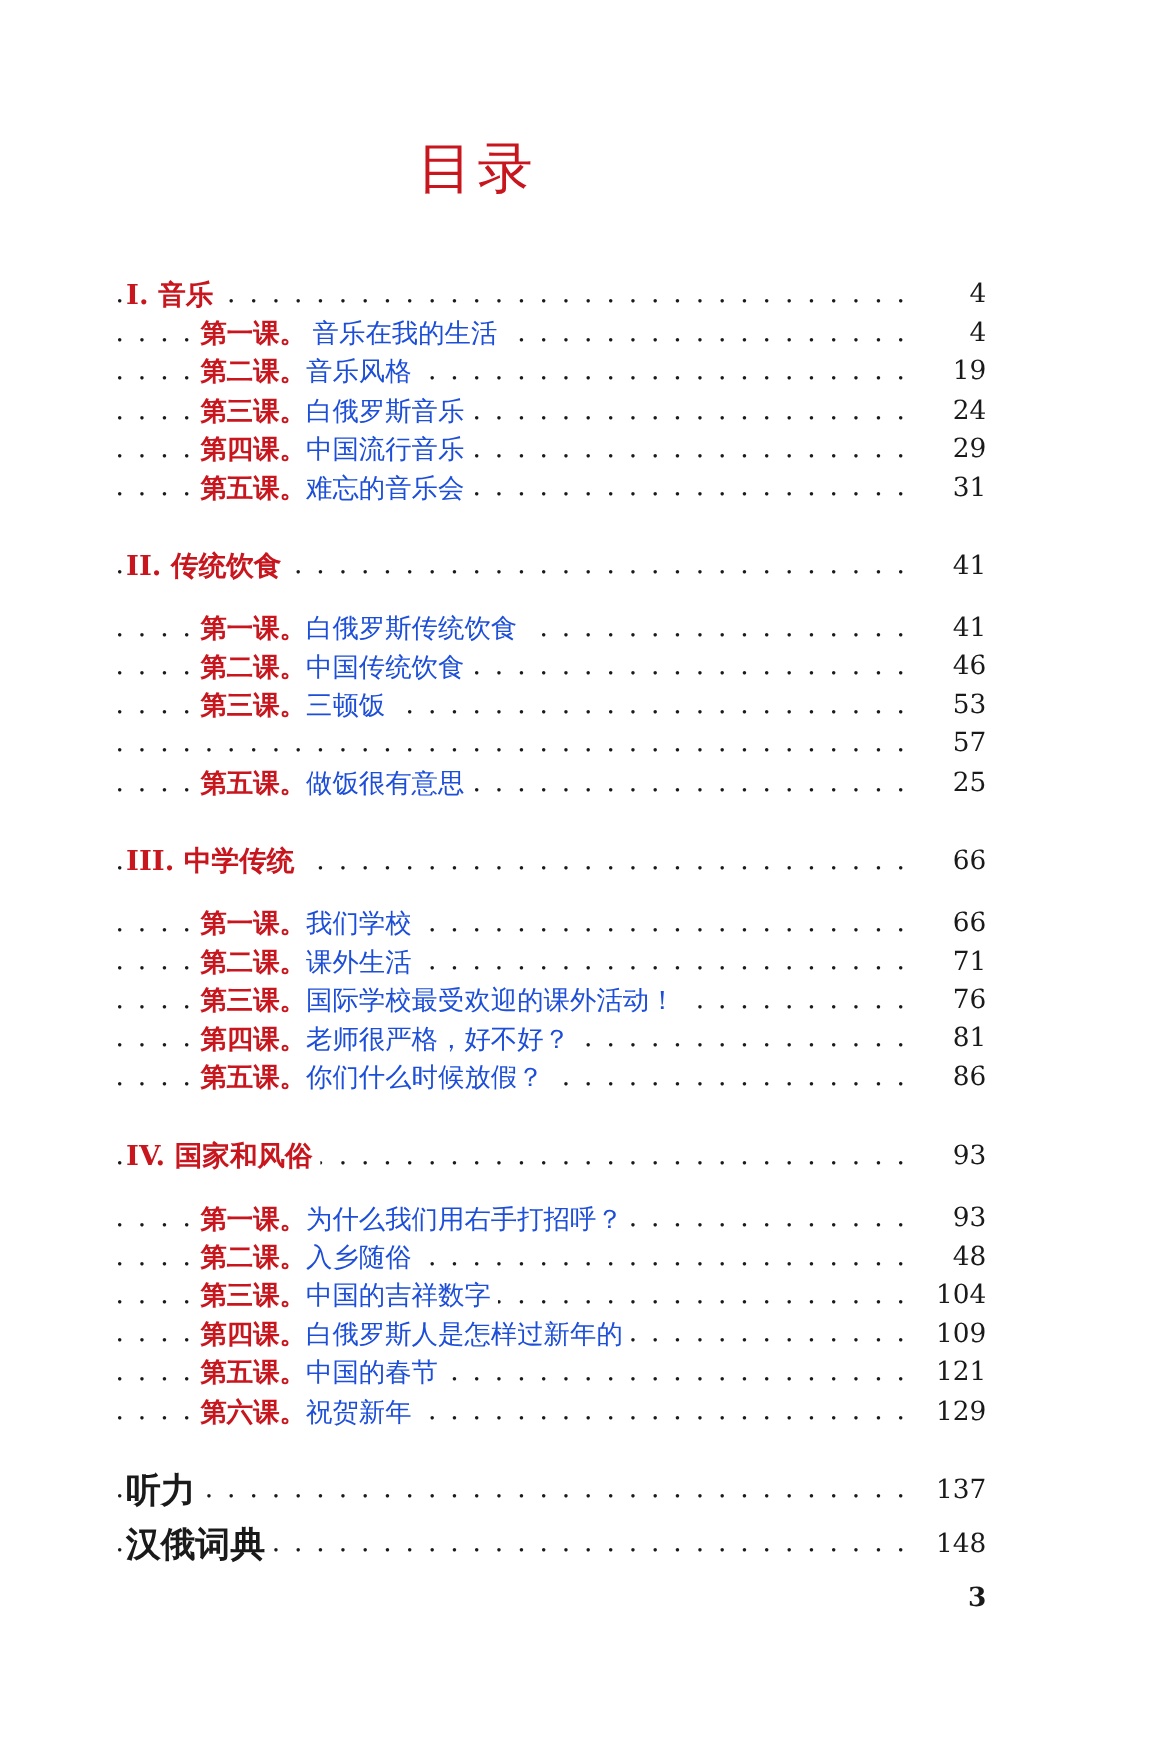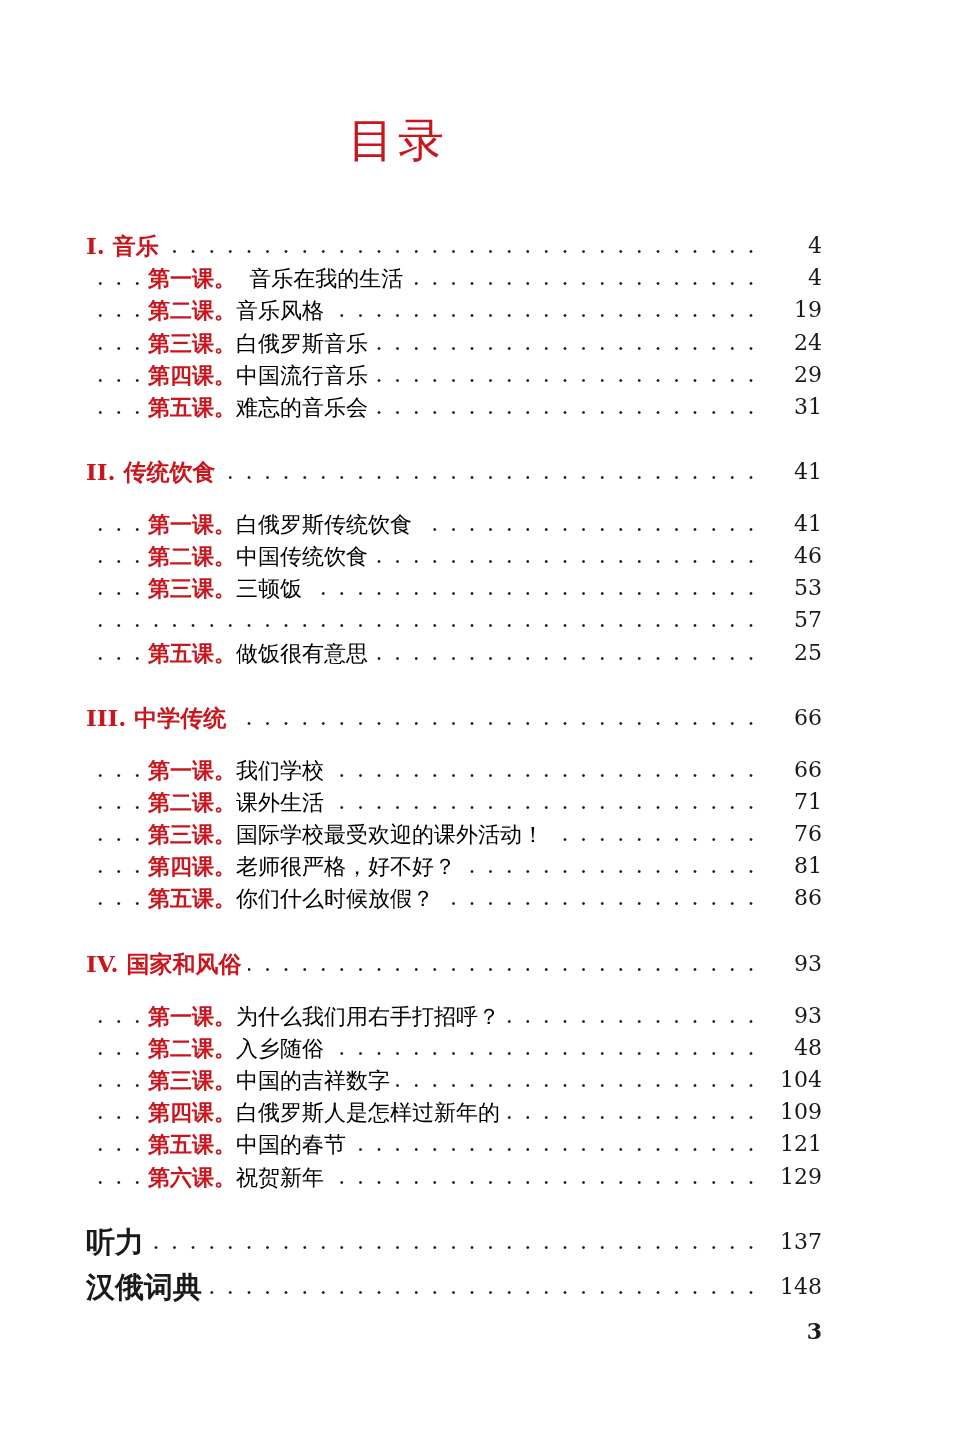--- a/index.html
+++ b/index.html
@@ -1,30 +1,30 @@
 <!DOCTYPE html>
 <html><head>
 <meta charset="utf-8">
 <style>
   html, body { margin:0; padding:0; background:#ffffff; }
   body { width:960px; height:1450px; position:relative; overflow:hidden;
          font-family:"DejaVu Serif", serif; color:#1a1a1a; }
   .title { position:absolute; left:0; width:796px; top:112px; text-align:center;
            font-size:46px; color:#c8161e; letter-spacing:4px; font-family:"DejaVu Serif", serif; line-height:56px; }
   .row { position:absolute; left:0; width:960px; height:30px; line-height:30px; }
-  .row .lead { position:absolute; white-space:nowrap; background:#fff; padding-right:6px; z-index:2; }
+  .row .lead { position:absolute; white-space:nowrap; background:#fff; padding-right:6px; z-index:2;margin-left:19px; }
   .row .dots { position:absolute; left:86px; width:680px; overflow:hidden; white-space:nowrap;
                z-index:1; font-family:"DejaVu Serif", serif; font-size:22px; letter-spacing:11.6px;
                color:#1a1a1a; text-align:right; direction:rtl; }
   .row .num { position:absolute; right:138px; text-align:right; font-family:"DejaVu Serif", serif;
               font-size:22px; color:#1a1a1a; background:#fff; padding-left:8px; z-index:2; }
   .unit .lead { left:86px; font-size:23px; font-weight:bold; color:#c8161e; }
   .lesson .lead { left:148px; font-size:22px; }
   .lesson .lnum { color:#c8161e; font-weight:bold; }
-  .lesson .ltitle { color:#000000; font-family:Liberation Mono, monospace; }
+  .lesson .ltitle { color:#1d4ed8; font-family:Liberation Serif, serif; }
   .extra .lead { left:86px; font-size:29px; font-weight:bold; color:#1a1a1a; }
   .pageno { position:absolute; right:138px; top:1318px; font-size:22px; font-weight:bold; font-family:"DejaVu Serif", serif; }
 </style>
 </head>
 <body>
 
 <div class="title">目录</div>
 
 <div>
 

